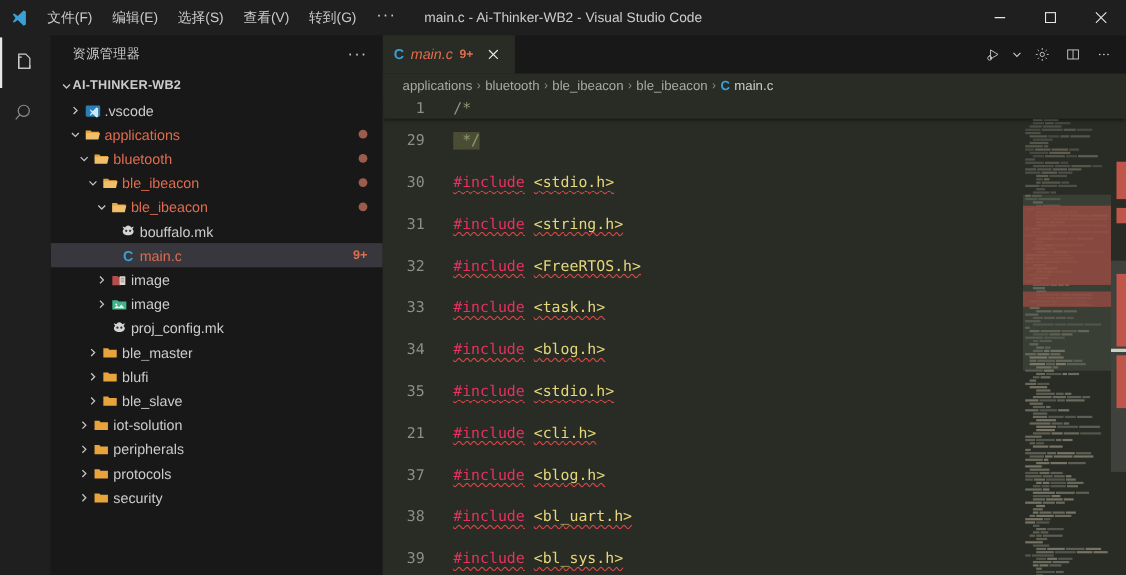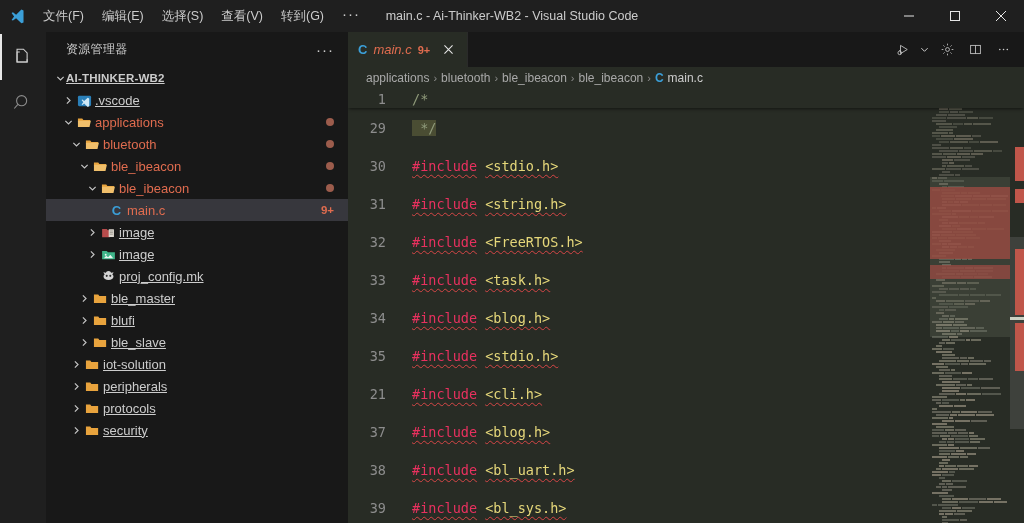--- a/index.html
+++ b/index.html
@@ -64,21 +64,21 @@
     color:#cccccc; white-space:nowrap; position:relative; padding-right:14px;
   }
   .row.sel { background:#37373d; }
   .row.root { font-weight:bold; font-size:11.5px; letter-spacing:.2px; padding-left:8px; }
   .tw { width:12px; flex:0 0 12px; display:flex; align-items:center; justify-content:center; }
   .tw svg { width:9px; height:9px; stroke:#c5c5c5; stroke-width:1.3; fill:none; }
   .ic { width:21px; flex:0 0 21px; display:flex; align-items:center; justify-content:center; }
   .ic svg { width:15px; height:15px; }
   .lbl { overflow:hidden; text-overflow:ellipsis; }
   .lbl.c-orange { color:#e06c4f; }
-  .lbl.plain { color:#cccccc;text-decoration:underline; }
+  .lbl.plain { color:#cccccc; }
   .dot { margin-left:auto; width:8px; height:8px; border-radius:50%; background:#9c5c4c; flex:0 0 8px; }
   .badge9 { margin-left:auto; color:#e06c4f; font-size:11.5px; font-weight:bold; }
 
   
   .editor { flex:1; display:flex; flex-direction:column; min-width:0; background:#282c25; }
   .tabsbar { height:35px; flex:0 0 35px; display:flex; background:#181818; align-items:stretch; }
   .tabs { display:flex; }
   .tab {
     display:flex; align-items:center; gap:6px; padding:0 10px;
     background:#282c25; border-right:1px solid #2a2a2a;
@@ -282,20 +282,31 @@
                 </svg>
               </span>
               <span class="ic">
                 <svg viewBox="0 0 16 16">
                   <path d="M1 3.8h4.6l1.2 1.4h7.2v1.6H1z" fill="#e8a33d"></path>
                   <path d="M1 6.2h13.8l-1.5 6.5H1z" fill="#f0bf6b"></path>
                 </svg>
               </span>
               <span class="lbl c-orange">ble_ibeacon</span>
               <span class="dot"></span>
+            </div>
+            <div class="row" style="padding-left: 48px;">
+              <span class="tw"></span>
+              <span class="ic">
+                <svg viewBox="0 0 16 16">
+                  <path d="M8 2.2c-1.6 0-2.4 1-2.9 1.9C4.4 4 3.4 3.4 2.6 3.4c.3 1 .9 1.7 1.4 2.2-.7.5-1.3 1.3-1.3 2.4 0 2.3 2.3 3.6 5.3 3.6s5.3-1.3 5.3-3.6c0-1.1-.6-1.9-1.3-2.4.5-.5 1.1-1.2 1.4-2.2-.8 0-1.8.6-2.5.7C10.4 3.2 9.6 2.2 8 2.2z" fill="#d4d4d4"></path>
+                  <circle cx="6.1" cy="7.3" r="1.1" fill="#2a2a2a"></circle>
+                  <circle cx="9.9" cy="7.3" r="1.1" fill="#2a2a2a"></circle>
+                </svg>
+              </span>
+              <span class="lbl plain">bouffalo.mk</span>
             </div>
             <div class="row sel" style="padding-left: 48px;">
               <span class="tw"></span>
               <span class="ic">
                 <span style="color: rgb(59, 159, 216); font-weight: bold; font-size: 13px; font-family: &quot;Liberation Sans&quot;, sans-serif;">C</span>
               </span>
               <span class="lbl c-orange">main.c</span>
               <span class="badge9">9+</span>
             </div>
             <div class="row" style="padding-left: 40px;">

